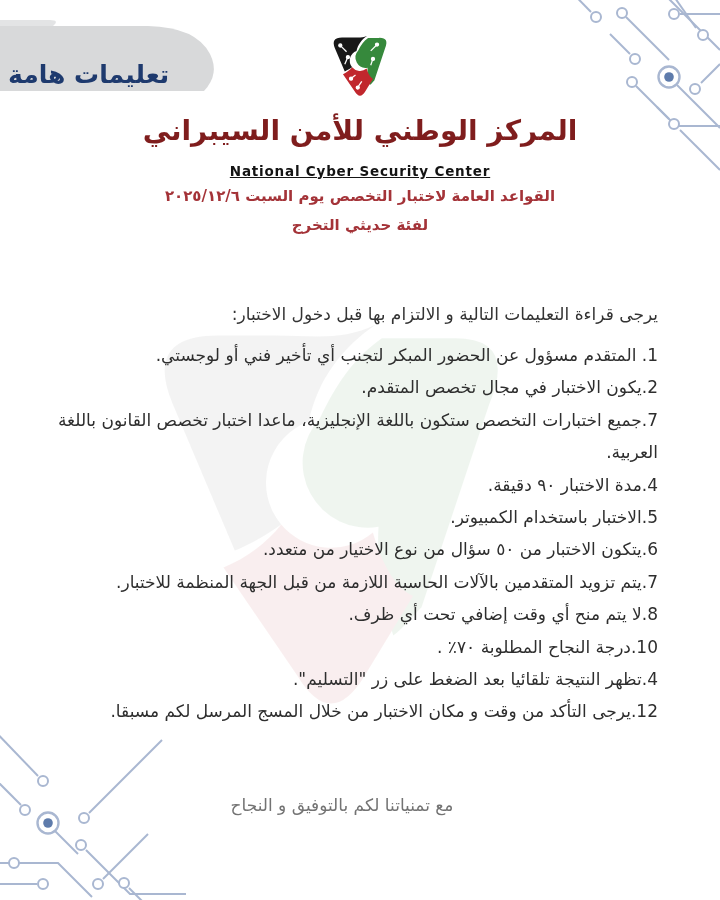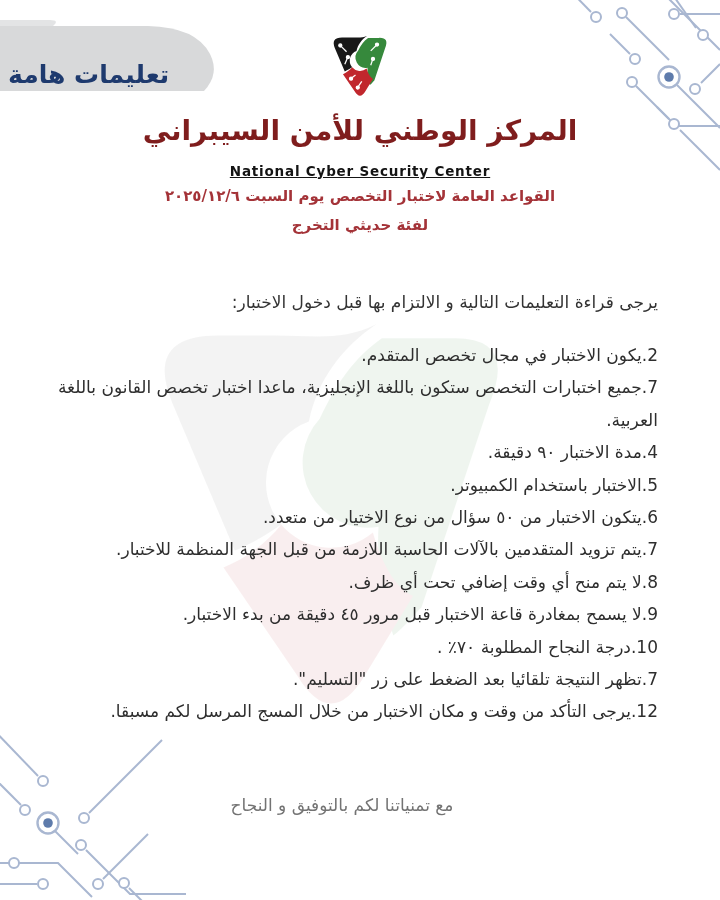--- a/index.html
+++ b/index.html
@@ -28,21 +28,21 @@
   .brand-en{font-size:13.5px;font-weight:bold;color:#141414;letter-spacing:.8px;margin-top:16px;text-decoration:underline;}
   
   .watermark{position:absolute;top:228px;left:36px;width:590px;height:566px;opacity:.08;pointer-events:none;}
   
   .heading{
     position:absolute;top:182px;left:40px;right:40px;text-align:center;
     direction:rtl;color:#a43338;font-weight:bold;font-size:15px;line-height:29px;
   }
   
   .intro{
-    position:absolute;top:290px;left:60px;right:62px;direction:rtl;text-align:right;
+    position:absolute;top:302px;left:60px;right:62px;direction:rtl;text-align:right;
     font-size:17px;color:#333333;line-height:24px;
   }
   .list{position:absolute;top:339px;left:58px;right:62px;direction:rtl;font-size:17px;color:#2e2e2e;}
   .list .item{line-height:32.4px;text-align:right;}
   .list .item.justify{text-align:justify;text-align-last:right;}
   .closing{
     position:absolute;top:795px;left:0;right:36px;text-align:center;direction:rtl;
     font-size:17px;color:#737373;
   }
 </style>
@@ -143,28 +143,28 @@
   </div>
 
   <div class="heading">
     <div>القواعد العامة لاختبار  التخصص يوم السبت ٢٠٢٥/١٢/٦</div>
     <div>لفئة حديثي التخرج</div>
   </div>
 
   <div class="intro">يرجى قراءة  التعليمات التالية و الالتزام بها قبل دخول الاختبار:</div>
 
   <div class="list">
+      <div class="item">1. المتقدم مسؤول عن الحضور المبكر لتجنب أي تأخير فني أو لوجستي.</div>
       <div class="item">2.يكون الاختبار في مجال تخصص المتقدم.</div>
       <div class="item justify">7.جميع اختبارات التخصص ستكون باللغة الإنجليزية، ماعدا اختبار تخصص القانون باللغة العربية.</div>
       <div class="item">4.مدة الاختبار ٩٠ دقيقة.</div>
       <div class="item">5.الاختبار باستخدام الكمبيوتر.</div>
       <div class="item">6.يتكون الاختبار من ٥٠ سؤال من نوع الاختيار من متعدد.</div>
       <div class="item">7.يتم تزويد المتقدمين بالآلات الحاسبة اللازمة من قبل الجهة المنظمة للاختبار.</div>
       <div class="item">8.لا يتم منح أي وقت إضافي تحت أي ظرف.</div>
-      <div class="item">9.لا يسمح بمغادرة قاعة الاختبار قبل مرور ٤٥ دقيقة من بدء الاختبار.</div>
       <div class="item">10.درجة النجاح المطلوبة ٧٠٪ .</div>
-      <div class="item">7.تظهر النتيجة تلقائيا بعد الضغط على زر "التسليم".</div>
+      <div class="item">4.تظهر النتيجة تلقائيا بعد الضغط على زر "التسليم".</div>
       <div class="item">12.يرجى التأكد من وقت و مكان الاختبار من خلال المسج المرسل لكم مسبقا.</div>
     </div>
 
   <div class="closing">مع تمنياتنا لكم بالتوفيق و النجاح</div>
 
 </div>
 
 </body></html>

